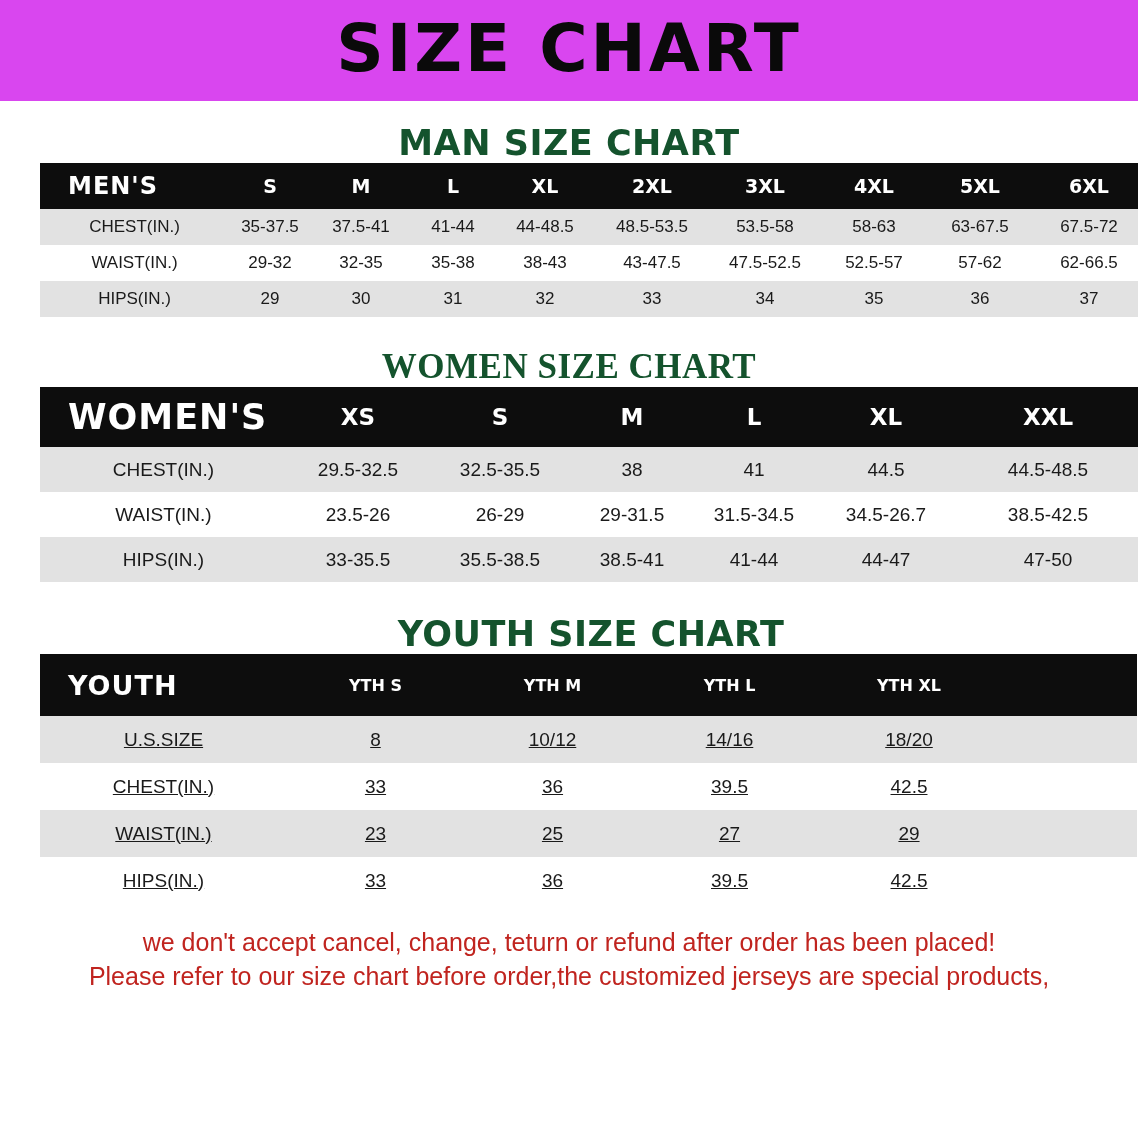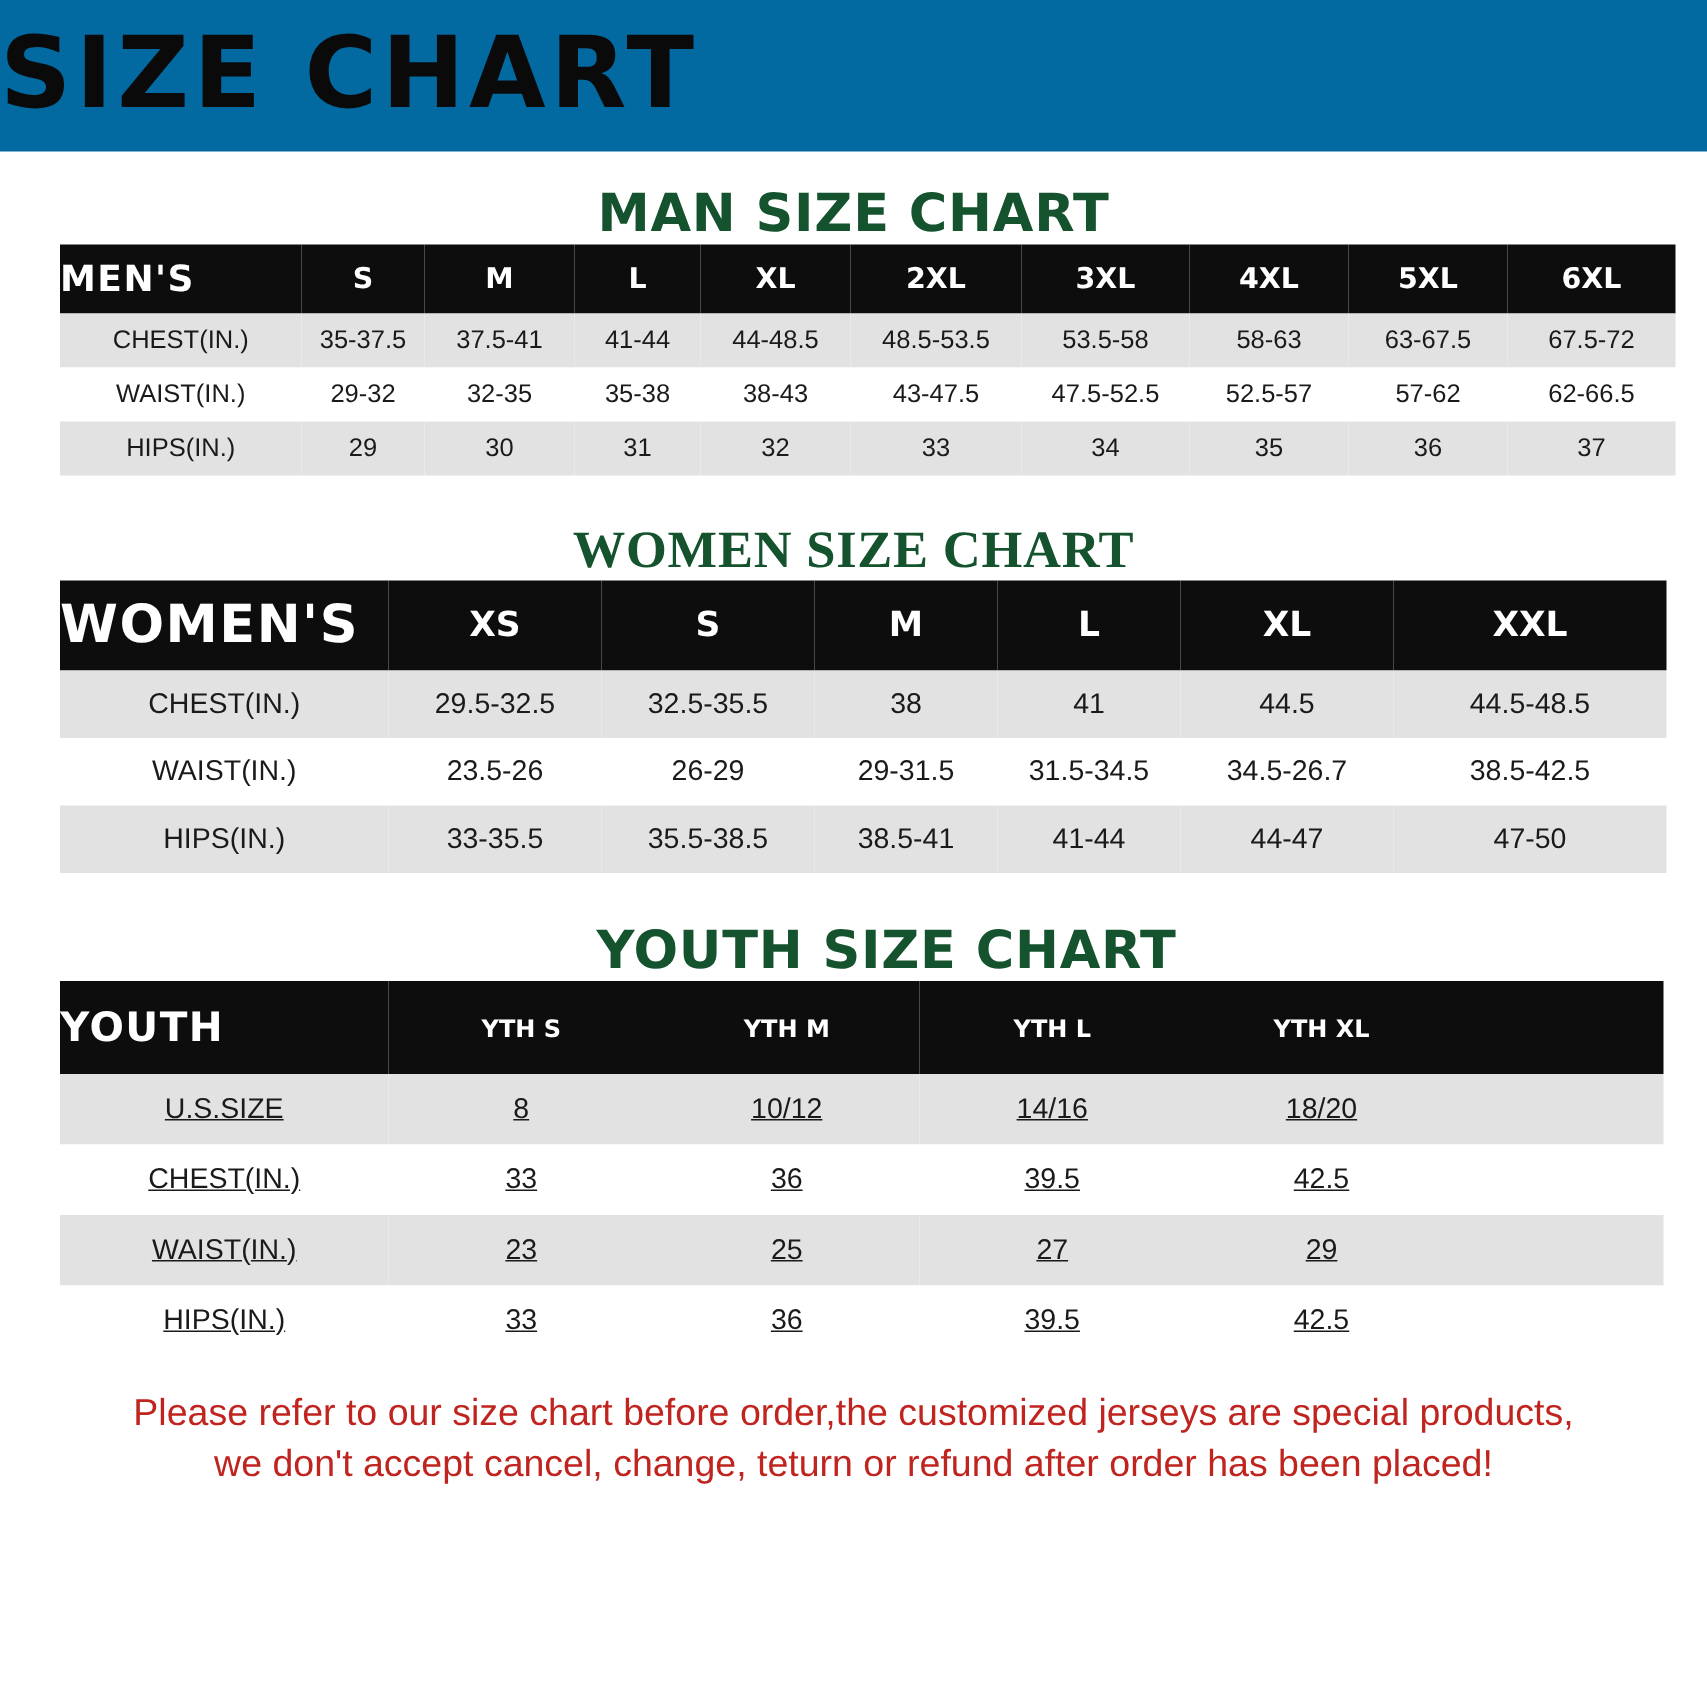--- a/index.html
+++ b/index.html
@@ -16,23 +16,24 @@
   .page {
     position: relative;
     width: 1138px;
     height: 1132px;
     background: #ffffff;
   }
 
   
   .banner {
     height: 101px;
-    background: #0369a1;
+    background: #d946ef;
     display: flex;
     align-items: center;
+    justify-content: center;
   }
   .banner-title {
     font-family: "DejaVu Sans", sans-serif;
     font-weight: bold;
     font-size: 66px;
     letter-spacing: 3px;
     color: #0a0a0a;
     line-height: 1;
     margin-top: -4px;
   }
@@ -72,21 +73,21 @@
   thead th {
     background: #0d0d0d;
     color: #ffffff;
     font-family: "DejaVu Sans", sans-serif;
     font-weight: bold;
     text-align: center;
     vertical-align: middle;
   }
   thead th.first-col {
     text-align: left;
-    padding-left: 0;
+    padding-left: 28px;
     letter-spacing: 1px;
   }
   tbody td {
     text-align: center;
     color: #1a1a1a;
     font-family: "Liberation Sans", sans-serif;
   }
   tbody td.first-col {
     text-align: center;
   }
@@ -277,17 +278,17 @@
           <td>36</td>
           <td>39.5</td>
           <td>42.5</td>
           <td></td>
         </tr>
       </tbody>
     </table>
   </div>
 
   <div class="note">
+    <span>we don't accept cancel, change, teturn or refund after order has been placed!</span>
     <span>Please refer to our size chart before order,the customized jerseys are special products,</span>
-    <span>we don't accept cancel, change, teturn or refund after order has been placed!</span>
   </div>
 
 </div>
 
 </body></html>

